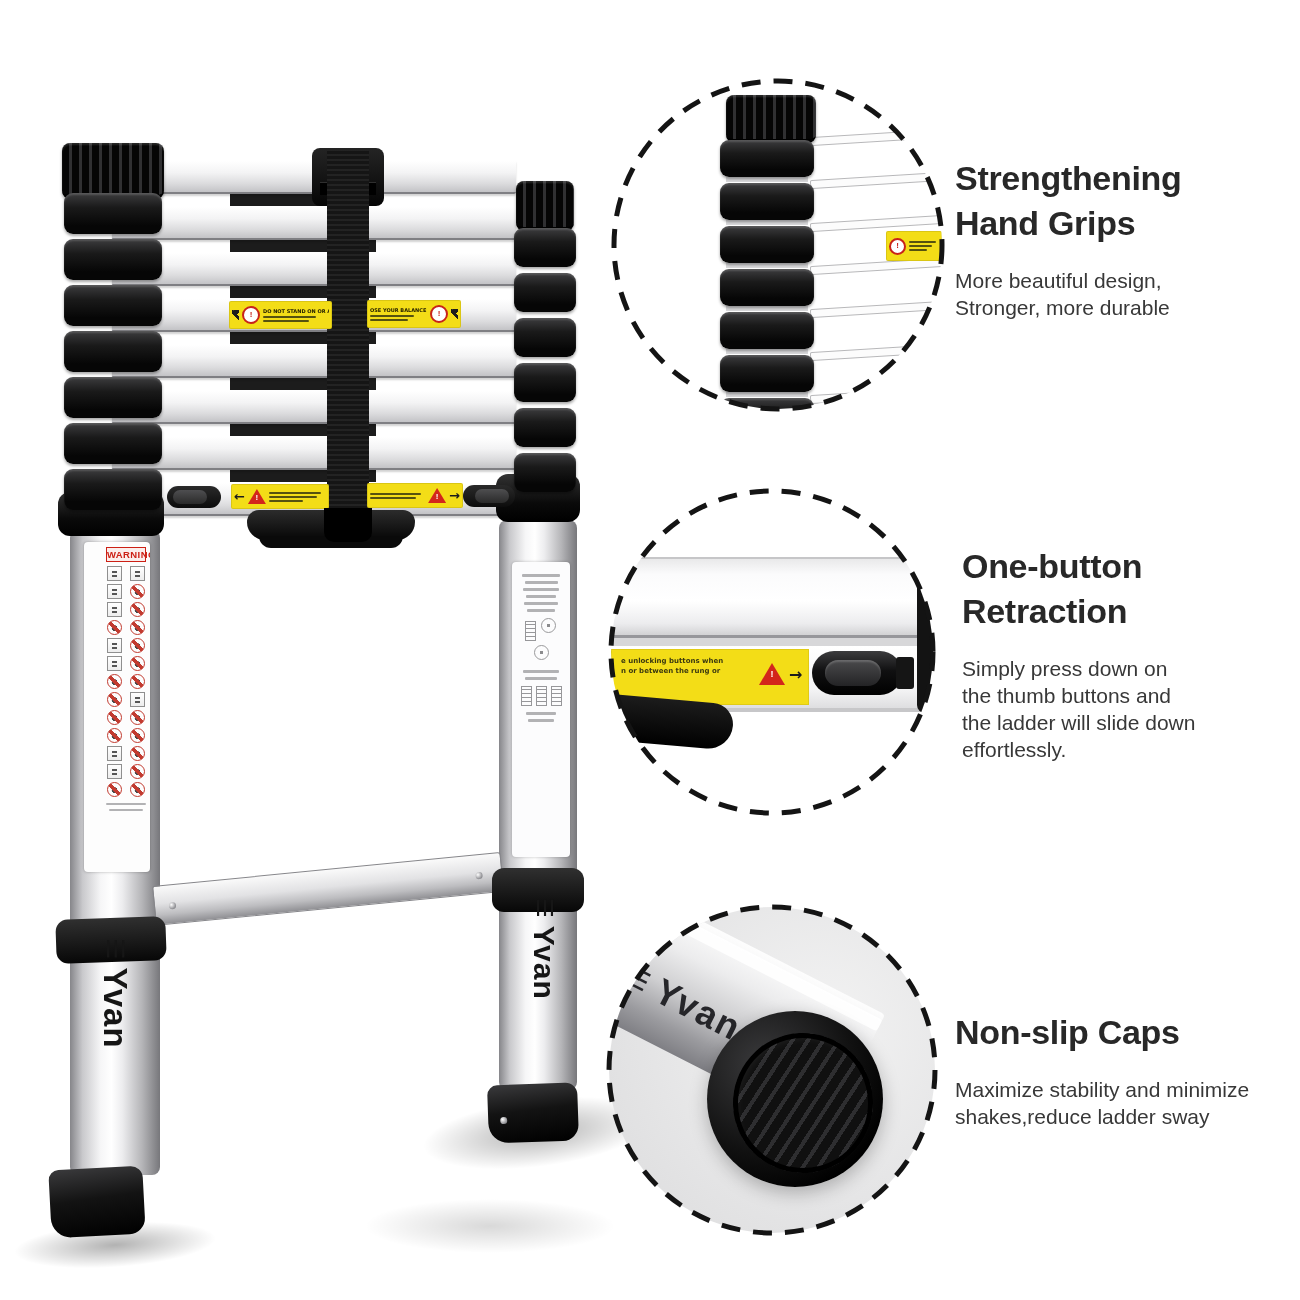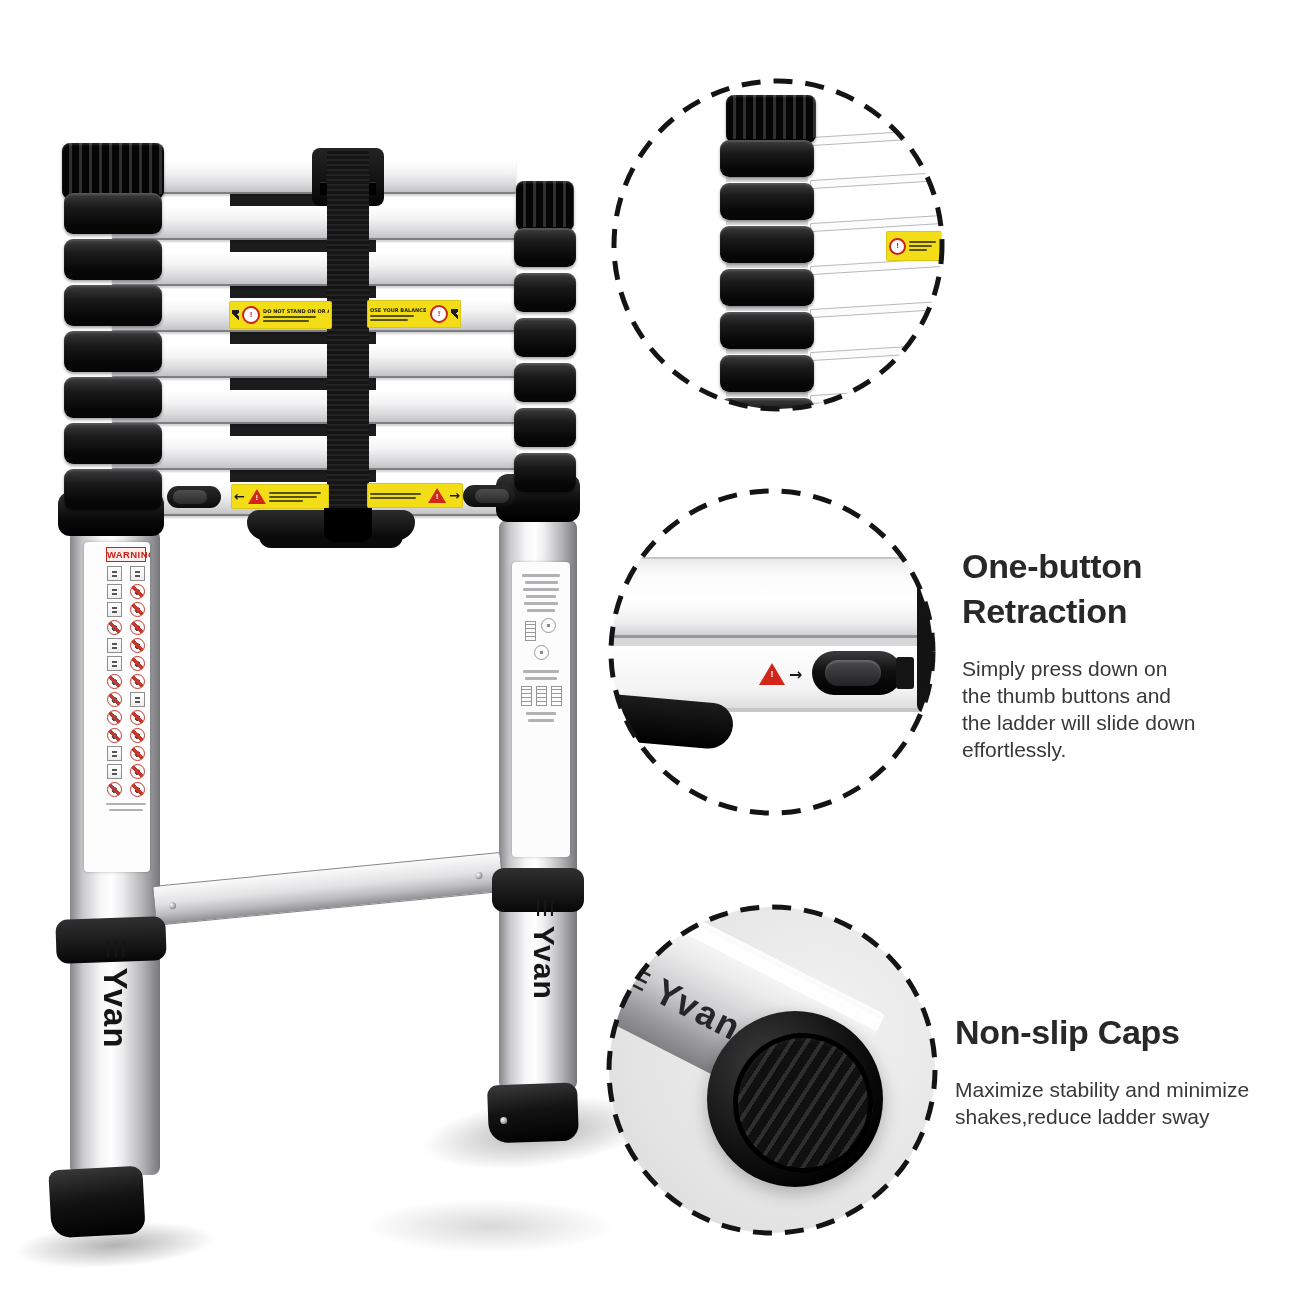--- a/index.html
+++ b/index.html
@@ -323,20 +323,24 @@
           <i class="micro" style="width:75%;"></i>
           <i class="micro" style="width:60%;"></i>
         </span>
       </div>
     </div>
 
   <div id="c2" class="c-box" style="left:611px;top:491px;width:322px;height:322px;">
     <div class="band-u"></div>
     <div class="band-g"></div>
     <div class="band-l"></div>
+    <div class="c2st">
+      <div class="c2txt">e unlocking buttons when
+n or between the rung or</div>
+    </div>
     <div class="tri c2tri">!</div>
     <div class="arrglyph c2arr" style="font-size:16px;">→</div>
     <div class="thumb"></div>
     <div class="thumb-in"></div>
     <div class="thumb-tab"></div>
     <div class="rblk"></div>
     <div class="blob"></div>
   </div>
 
   <div id="c3" class="c-box" style="left:609px;top:907px;width:326px;height:326px;">
@@ -348,20 +352,26 @@
     <div class="capO"></div>
     <div class="capI"></div>
   </div>
 
   <svg class="ringsvg" width="1300" height="1300" viewBox="0 0 1300 1300">
     <circle cx="778" cy="245" r="164" fill="none" stroke="#141414" stroke-width="5" stroke-dasharray="19 13"></circle>
     <circle cx="772" cy="652" r="161" fill="none" stroke="#141414" stroke-width="5" stroke-dasharray="19 13"></circle>
     <circle cx="772" cy="1070" r="163" fill="none" stroke="#141414" stroke-width="5" stroke-dasharray="19 13"></circle>
   </svg>
 
+  <div class="feature" style="left:955px;top:156px;width:340px;">
+    <h2>Strengthening
+Hand Grips</h2>
+    <p>More beautiful design,
+Stronger, more durable</p>
+  </div>
   <div class="feature" style="left:962px;top:544px;width:350px;">
     <h2>One-button
 Retraction</h2>
     <p>Simply press down on
 the thumb buttons and
 the ladder will slide down
 effortlessly.</p>
   </div>
   <div class="feature" style="left:955px;top:1010px;width:360px;">
     <h2>Non-slip Caps</h2>

